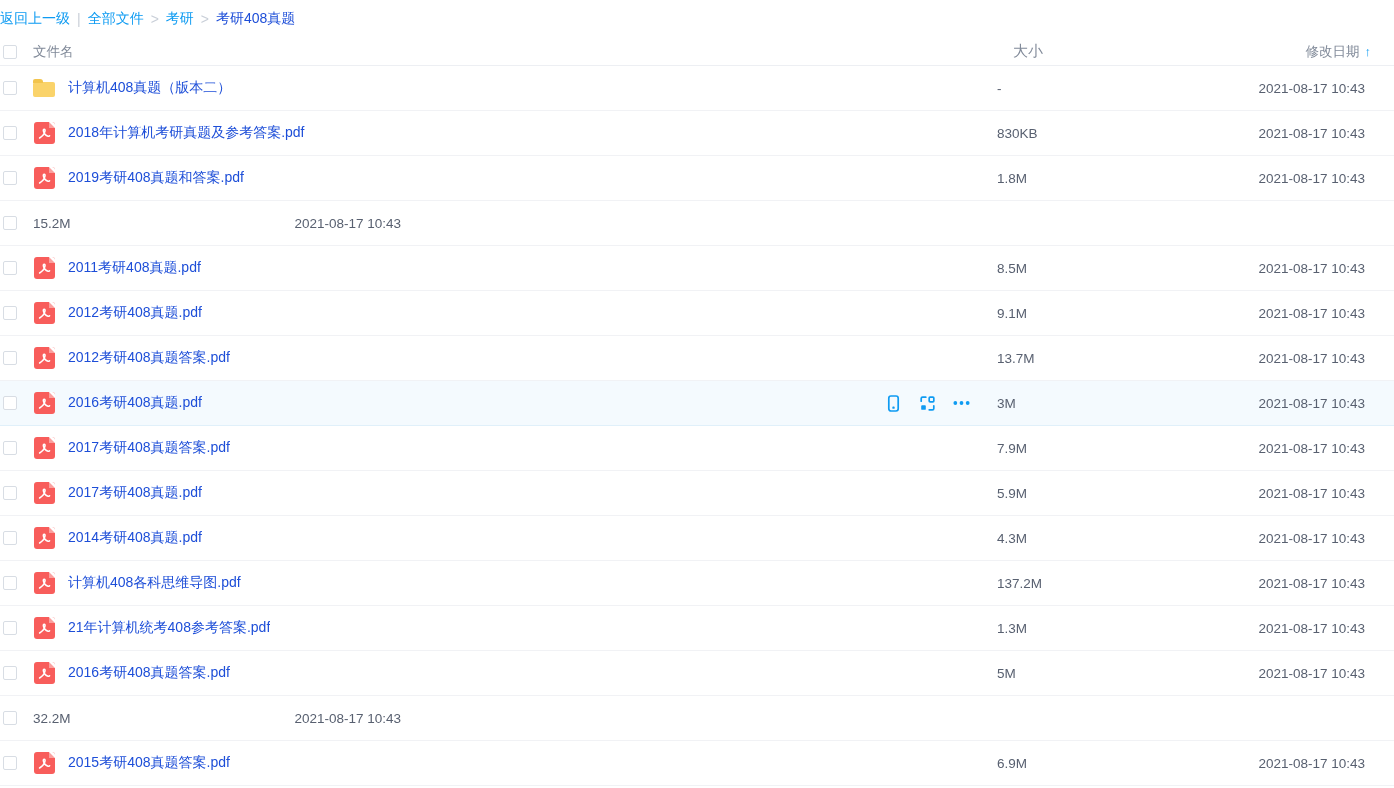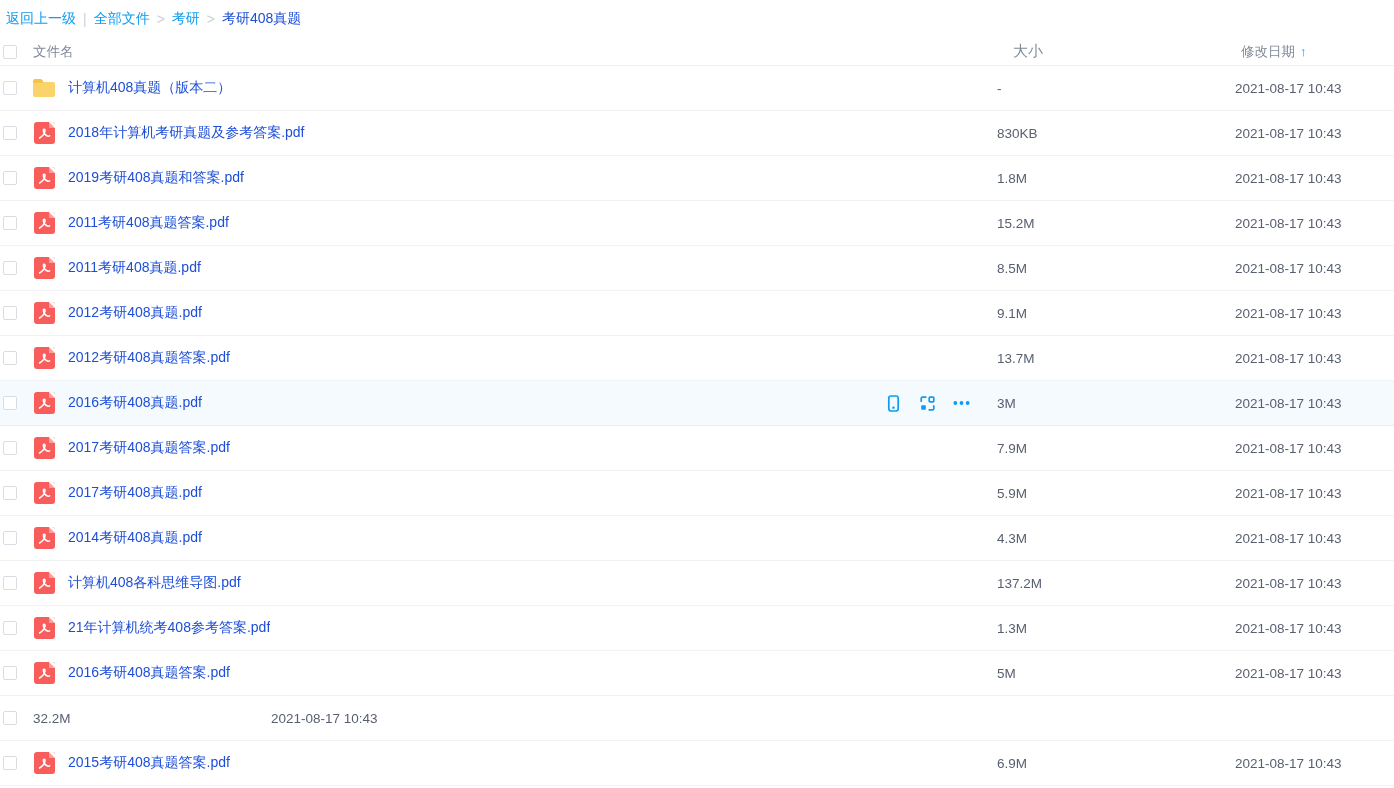--- a/index.html
+++ b/index.html
@@ -1,38 +1,38 @@
 <!DOCTYPE html>
 <html><head>
 <meta charset="utf-8">
 <style>
   * { box-sizing: border-box; margin: 0; padding: 0; }
   html, body { width: 1394px; height: 788px; background: #fff; overflow: hidden; }
   body { font-family: "Liberation Sans", "DejaVu Sans", sans-serif; color: #474f5d; }
 
   
-  .breadcrumb { height: 38px; display: flex; align-items: center; padding-left: 6px; font-size: 14px; }
+  .breadcrumb { height: 38px; display: flex; align-items: center; font-size: 14px; }
   .breadcrumb a { color: #0e9bf2; text-decoration: none; cursor: pointer; }
   .crumb-sep { color: #c9cfd8; margin: 0 7px; }
   .crumb-current { color: #1d4ed8; }
 
   
   .filetable { width: 100%; }
   .thead { height: 28px; display: flex; align-items: center; padding: 0 23px 0 3px;
            font-size: 13.5px; color: #818a99; border-bottom: 1px solid #edeff3; }
   .row { height: 45px; display: flex; align-items: center; padding: 0 29px 0 3px;
          border-bottom: 1px solid #f1f2f5; font-size: 14px; cursor: pointer; }
   .row.hovered { background: #f4fafe; border-bottom: 1px solid #e0f0fa; }
 
   .checkbox { width: 14px; height: 14px; flex: 0 0 14px; border: 1px solid #d8dde4;
               border-radius: 2px; background: #fff; margin-right: 16px; cursor: pointer; }
 
   .col-name { flex: 1 1 auto; display: flex; align-items: center; min-width: 0; }
   .col-size { flex: 0 0 238px; font-size: 13.5px; color: #586070; }
-  .col-date { flex: 0 0 130px; font-size: 13.5px; color: #586070; white-space: nowrap; }
+  .col-date { flex: 0 0 130px; text-align: right; font-size: 13.5px; color: #586070; white-space: nowrap; }
 
   .thead .col-size { padding-left: 10px; color: #818a99; font-size: 15px; }
   .thead .col-date { color: #818a99; cursor: pointer; }
   .sort-arrow { color: #0e9bf2; font-weight: bold; margin-left: 5px; font-size: 13px; }
 
   
   .icon-box { width: 22px; height: 22px; flex: 0 0 22px; margin-right: 13px;
               display: flex; align-items: center; justify-content: center; position: relative; }
   .icon-folder { width: 22px; height: 15px; background: #fad36a; border-radius: 2px; position: relative; margin-top: 3px; }
   .icon-folder::before { content: ""; position: absolute; top: -3px; left: 0; width: 10px; height: 4px;
@@ -112,30 +112,20 @@
             </span>
       </span>
       <span class="name-text">2019考研408真题和答案.pdf</span>
     </span>
 
     <span class="col-size">1.8M</span>
     <span class="col-date">2021-08-17 10:43</span>
   </div>
       <div class="row">
     <span class="checkbox"></span>
-    <span class="col-name">
-      <span class="icon-box">
-        <span class="file-glyph icon-pdf">
-              <svg width="13" height="13" viewBox="0 0 13 13">
-                <path d="M1.6 11 C4.3 9.4 6.4 6.8 7 4.1 7.2 3.2 7 2.2 6.2 2.2 5.4 2.2 5.2 3.2 5.4 4 6 6.5 7.7 8.6 10 9.2 10.7 9.4 11.4 9.3 11.6 8.8" fill="none" stroke="#fff" stroke-width="1.5" stroke-linecap="round"></path>
-              </svg>
-            </span>
-      </span>
-      <span class="name-text">2011考研408真题答案.pdf</span>
-    </span>
 
     <span class="col-size">15.2M</span>
     <span class="col-date">2021-08-17 10:43</span>
   </div>
       <div class="row">
     <span class="checkbox"></span>
     <span class="col-name">
       <span class="icon-box">
         <span class="file-glyph icon-pdf">
               <svg width="13" height="13" viewBox="0 0 13 13">

